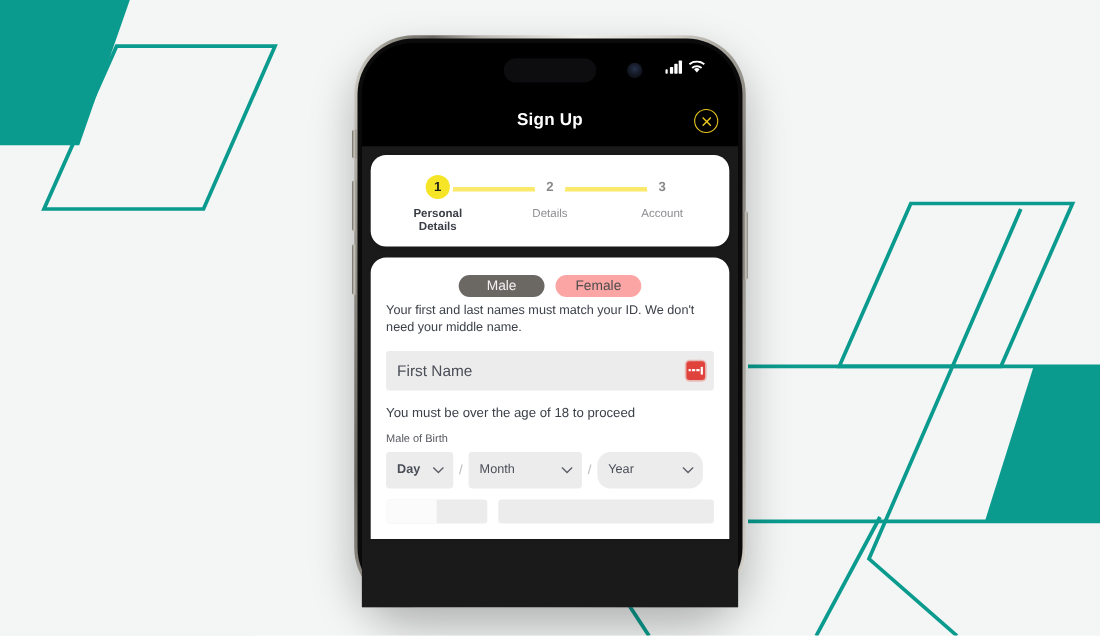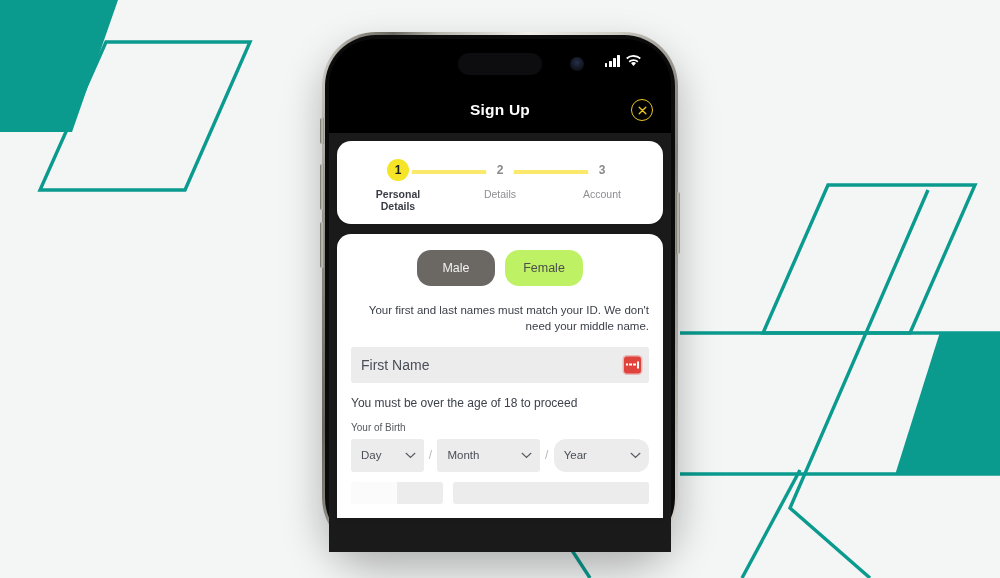--- a/index.html
+++ b/index.html
@@ -119,29 +119,29 @@
   }
   .step.active .step-circle { background:#f6e526; color:#1d1d1d; }
   .step-label { margin-top:7px; font-size:10.5px; color:#8e8e93; }
   .step.active .step-label { color:#3a3d45; font-weight:600; }
 
   
   .card-form { margin-top:10px; padding:16px 14px 14px; border-radius:14px 14px 0 0; }
 
   .seg { display:flex; justify-content:center; gap:10px; }
   .seg-btn {
-    width:78px; height:36px; border-radius:14px;
+    width:78px; height:20px; border-radius:14px;
     display:flex; align-items:center; justify-content:center;
     font-size:12.5px; border:none; cursor:pointer;
   }
   .seg-btn.on  { background:#6b6763; color:#f2f2f2; }
-  .seg-btn.off { background:#bef264; color:#4d4d4d; }
+  .seg-btn.off { background:#fca5a5; color:#4d4d4d; }
 
   .help {
-    margin-top:16px; font-size:11.5px; line-height:1.42; color:#3c4049;text-align:right;
+    margin-top:4px; font-size:11.5px; line-height:1.42; color:#3c4049;
   }
 
   .field {
     margin-top:12px; height:36px; background:#ececec; border-radius:3px;
     display:flex; align-items:center; padding:0 10px;
     position:relative;
   }
   .field-label { font-size:14px; color:#4a4e57; }
   .field-icon {
     position:absolute; right:8px; top:50%; transform:translateY(-50%);
@@ -154,21 +154,21 @@
 
   .note { margin-top:13px; font-size:12px; color:#3c4049; }
   .dob-label { margin-top:12px; font-size:10px; color:#55585f; }
 
   .dob-row { margin-top:6px; display:flex; align-items:center; }
   .dob-sel {
     height:33px; background:#ececec; border-radius:3px;
     display:flex; align-items:center; justify-content:space-between;
     padding:0 8px 0 10px; font-size:11.5px; color:#4a4e57;
   }
-  .dob-day   { width:73px; }
+  .dob-day   { width:61px;font-weight:bold; }
   .dob-month { width:103px; }
   .dob-year  { width:96px;border-radius:12px; }
   .dob-slash { width:14px; text-align:center; color:#b8b8b8; font-size:12px; }
 
   .partial-row { margin-top:10px; display:flex; gap:10px; }
   .partial-a { width:92px; height:22px; background:#ececec; border-radius:3px; position:relative; }
   .partial-a::before{
     content:""; position:absolute; left:0; top:0; width:46px; height:100%;
     background:#fbfbfb; border-radius:3px 0 0 3px;
   }
@@ -272,21 +272,21 @@
               <b></b>
                 <b></b>
                 <b></b>
                 <u></u>
             </span>
           </div>
 
 
           <p class="note">You must be over the age of 18 to proceed</p>
 
-          <div class="dob-label">Your of Birth</div>
+          <div class="dob-label">Male of Birth</div>
 
           <div class="dob-row">
             <div class="dob-sel dob-day">
               <span>Day</span>
               <svg width="11" height="7" viewBox="0 0 12 8">
                 <path d="M1 1.5 6 6.3 11 1.5" fill="none" stroke="#5b5e66" stroke-width="1.4" stroke-linecap="round"></path>
               </svg>
             </div>
             <span class="dob-slash">/</span>
             <div class="dob-sel dob-month">

